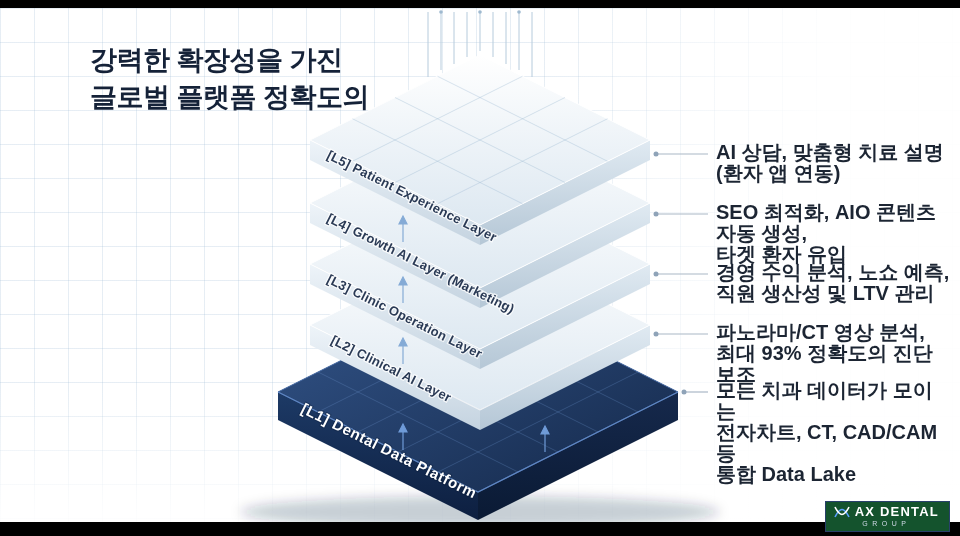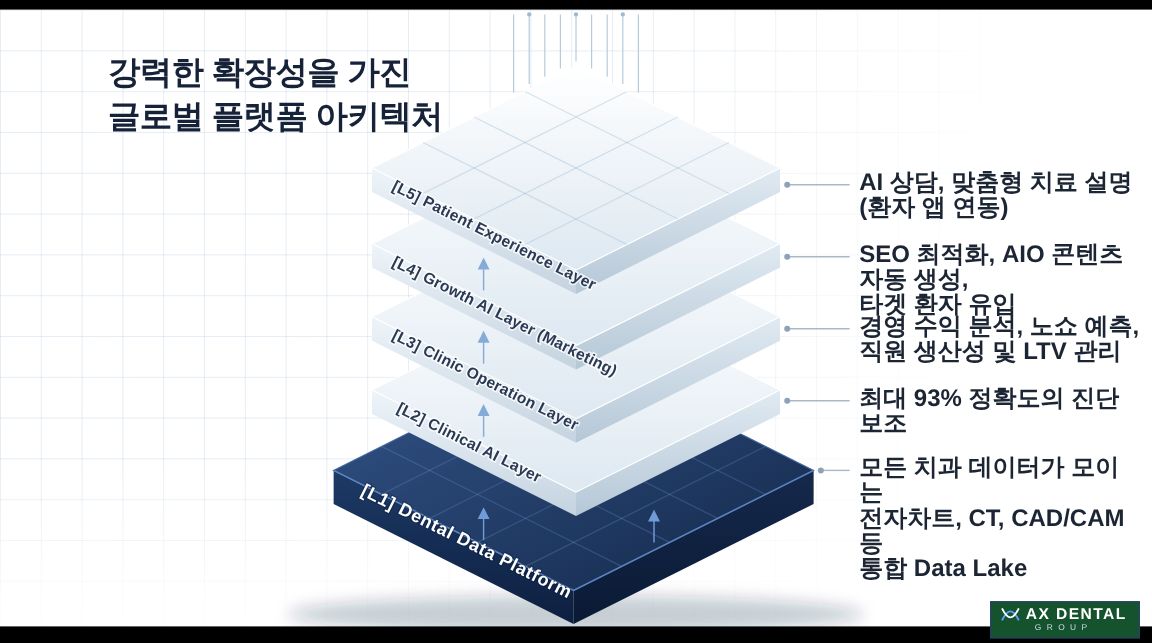--- a/index.html
+++ b/index.html
@@ -166,36 +166,37 @@
 
     <text class="layer-label" transform="translate(326,158) rotate(26.565)">[L5] Patient Experience Layer</text>
     <text class="layer-label" transform="translate(326,221) rotate(26.565)">[L4] Growth AI Layer (Marketing)</text>
     <text class="layer-label" transform="translate(326,282) rotate(26.565)">[L3] Clinic Operation Layer</text>
     <text class="layer-label" transform="translate(330,343) rotate(26.565)">[L2] Clinical AI Layer</text>
     <text class="layer-label dark" transform="translate(300,412) rotate(26.565)">[L1] Dental Data Platform</text>
   </svg>
 
   <div class="title">
     <div>강력한 확장성을 가진</div>
-    <div>글로벌 플랫폼 아키텍처</div>
+    <div>글로벌 플랫폼 정확도의</div>
   </div>
 
   <div class="annotation" style="top:142px">
     <div>AI 상담, 맞춤형 치료 설명</div>
     <div>(환자 앱 연동)</div>
   </div>
   <div class="annotation" style="top:202px">
     <div>SEO 최적화, AIO 콘텐츠 자동 생성,</div>
     <div>타겟 환자 유입</div>
   </div>
   <div class="annotation" style="top:262px">
     <div>경영 수익 분석, 노쇼 예측,</div>
     <div>직원 생산성 및 LTV 관리</div>
   </div>
   <div class="annotation" style="top:322px">
+    <div>파노라마/CT 영상 분석,</div>
     <div>최대 93% 정확도의 진단 보조</div>
   </div>
   <div class="annotation" style="top:380px">
     <div>모든 치과 데이터가 모이는</div>
     <div>전자차트, CT, CAD/CAM 등</div>
     <div>통합 Data Lake</div>
   </div>
 
   <div class="letterbox top"></div>
   <div class="letterbox bottom"></div>

